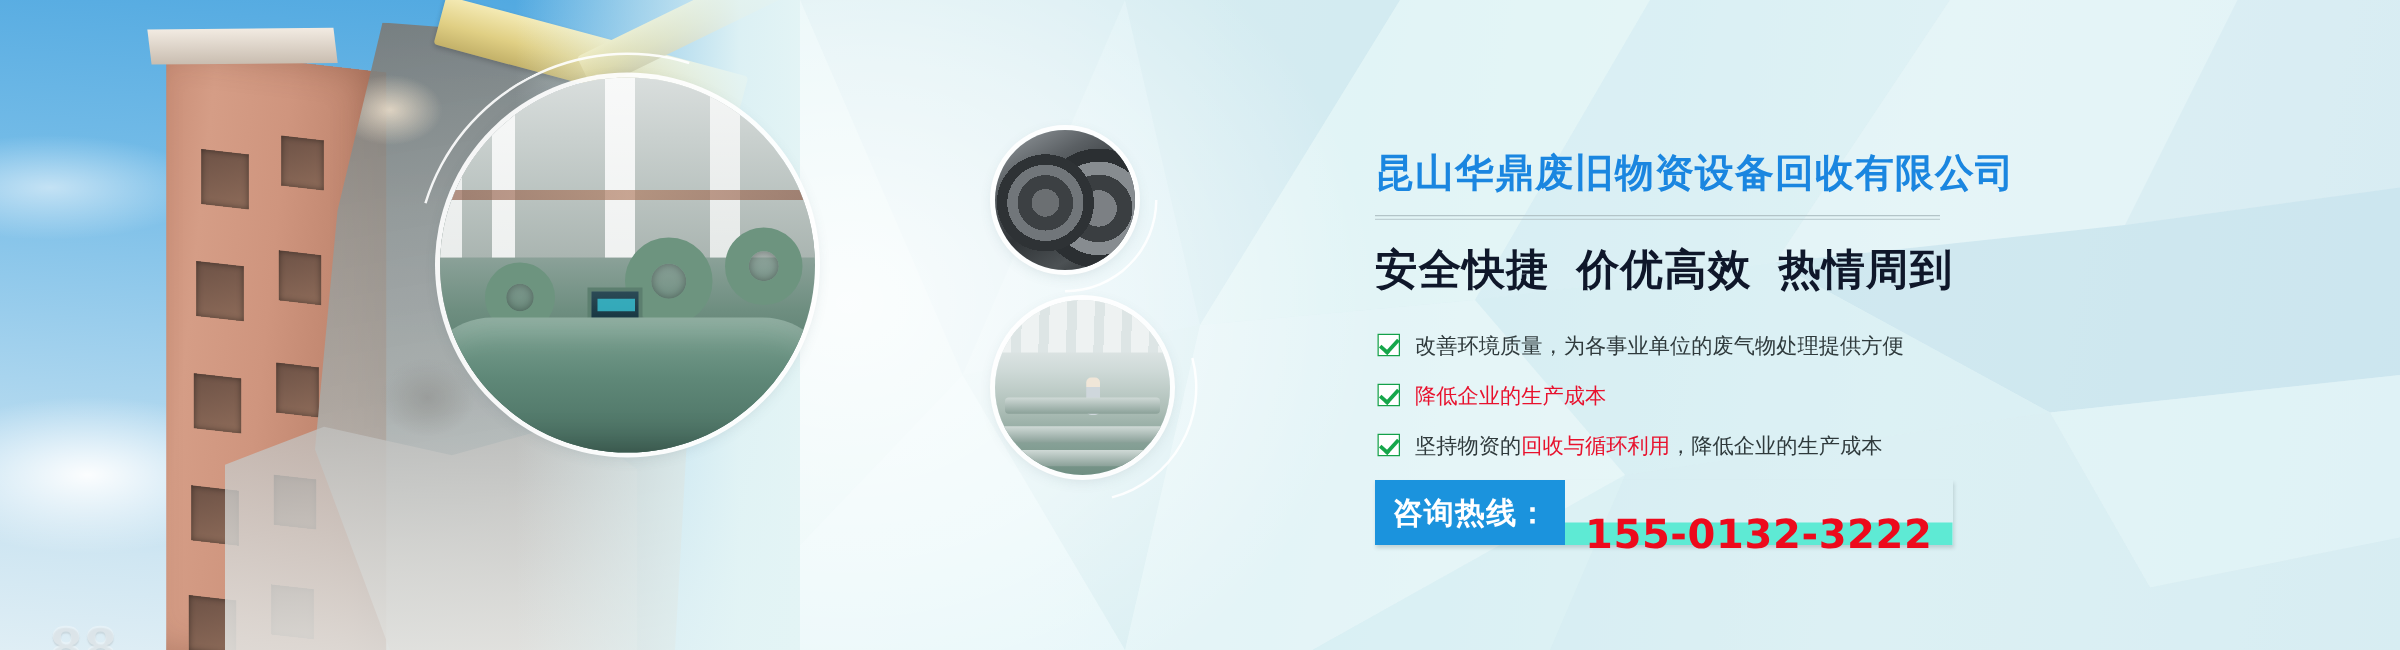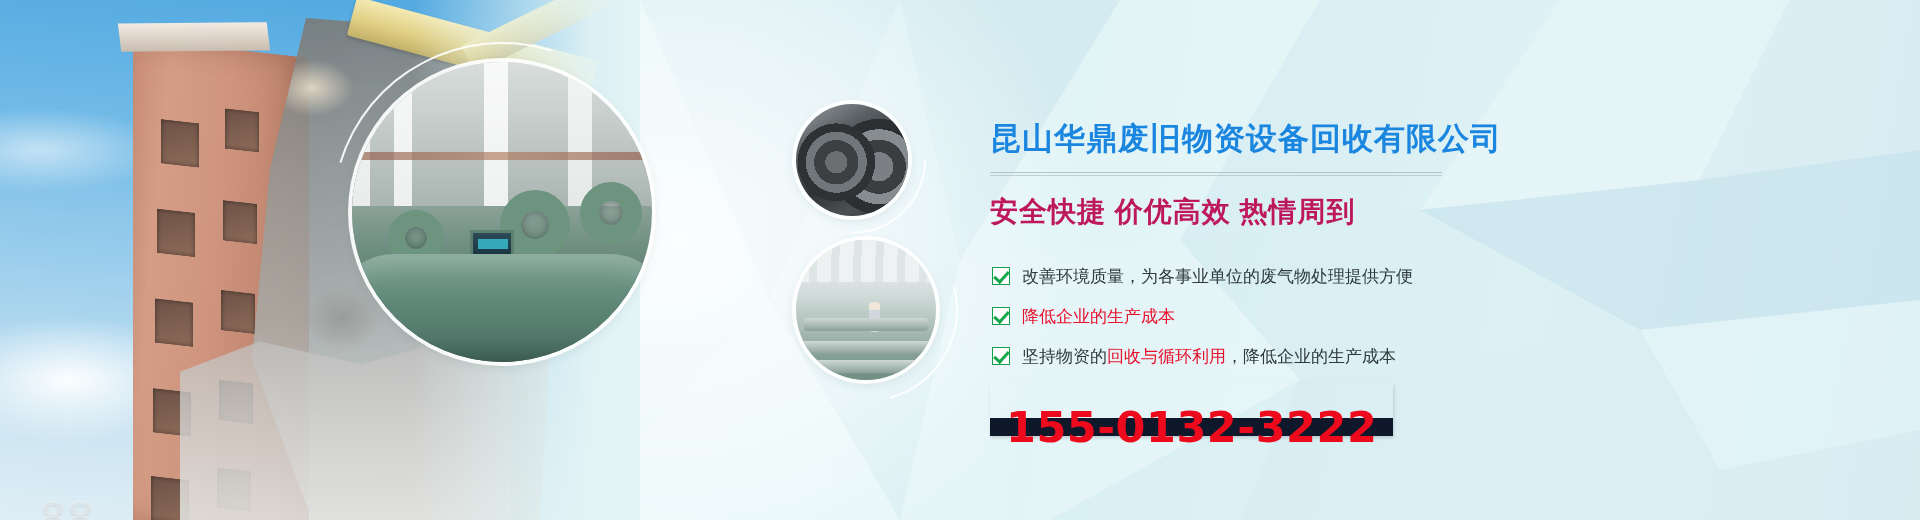--- a/index.html
+++ b/index.html
@@ -189,44 +189,44 @@
     position:absolute; border-radius:50%;
     border:2px solid rgba(255,255,255,.9);
     border-color:rgba(255,255,255,.9) transparent transparent transparent;
   }
   .arc.a1 { left:332px; top:42px; width:340px; height:340px; transform:rotate(-28deg); }
   .arc.a2 { left:778px; top:86px; width:148px; height:148px; transform:rotate(135deg); }
   .arc.a3 { left:774px; top:218px; width:184px; height:184px; transform:rotate(120deg); }
 
   
   .panel-right {
-    position:absolute; left:990px; top:0; width:560px; height:520px;
+    position:absolute; left:1100px; top:0; width:560px; height:520px;
   }
   .company-name {
     position:absolute; left:0; top:118px;
     font-size:31px; font-weight:700; letter-spacing:1px;
     color:#1a86e0;
     white-space:nowrap;
     font-family:"DejaVu Sans","Liberation Sans",sans-serif;
   }
   .rule {
     position:absolute; left:0; top:172px; width:452px; height:5px;
   }
   .rule i {
     position:absolute; left:0; width:100%; height:1px; background:#b3c4c8; display:block;
   }
   .rule i:nth-child(1){ top:0; }
   .rule i:nth-child(2){ top:3px; opacity:.75; }
 
   .slogan {
     position:absolute; left:0; top:193px;
-    font-size:28px; font-weight:700; letter-spacing:1px;
-    color:#be185d;
+    font-size:34px; font-weight:700; letter-spacing:1px;
+    color:#0f172a;
     white-space:nowrap;
-    font-family:Liberation Sans, sans-serif;
+    font-family:Liberation Mono, monospace;
   }
 
   .bullets { position:absolute; left:2px; top:256px; }
   .bullet {
     display:flex; align-items:center;
     height:40px;
     font-size:17px;
     color:#2f3a3c;
     font-family:"DejaVu Sans","Liberation Sans",sans-serif;
     white-space:nowrap;
@@ -256,23 +256,23 @@
   }
   .hotline .lbl {
     background:#1b93dd;
     color:#ffffff;
     font-size:24px; font-weight:700; letter-spacing:1px;
     padding:0 13px 0 14px;
     display:flex; align-items:center;
     font-family:"DejaVu Sans","Liberation Sans",sans-serif;
   }
   .hotline .num {
-    background:#0f172a;
+    background:#5eead4;
     color:#ed0a1c;
-    font-size:43px; font-weight:700; letter-spacing:.5px;
+    font-size:32px; font-weight:700; letter-spacing:.5px;
     padding:0 16px;
     display:flex; align-items:center;
     font-family:"DejaVu Sans","Liberation Sans",sans-serif;
     margin-top:34px;
   }
 </style>
 </head>
 <body>
 
 <div id="banner">
@@ -386,18 +386,19 @@
       <div class="bullet">
         <span class="chk"></span>
         <span>坚持物资的</span>
         <span class="em">回收与循环利用</span>
         <span>，降低企业的生产成本</span>
       </div>
 
     </div>
 
     <div class="hotline">
+      <div class="lbl">咨询热线：</div>
       <div class="num">155-0132-3222</div>
     </div>
 
   </div>
 
 </div>
 
 </body></html>

